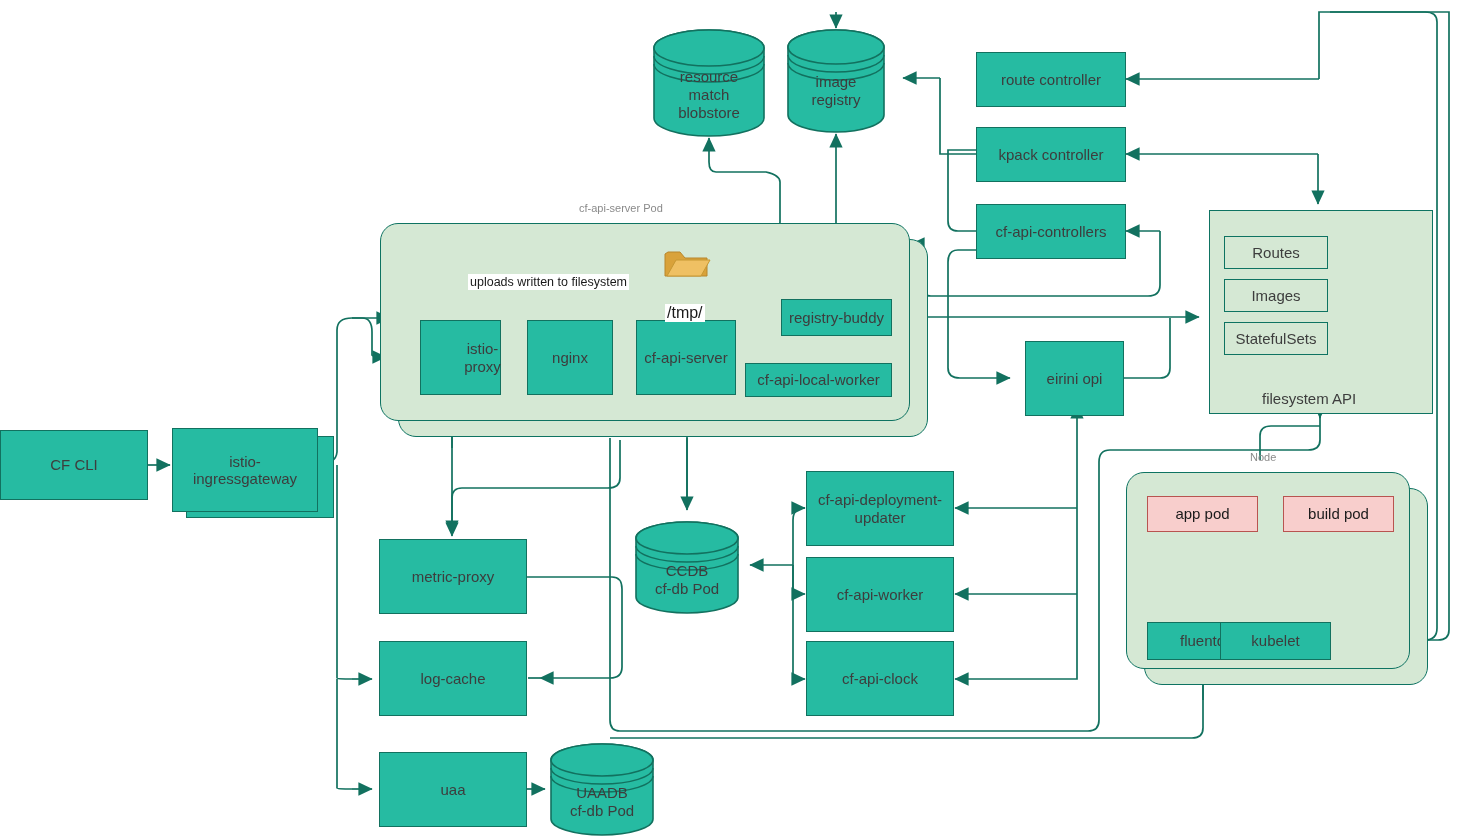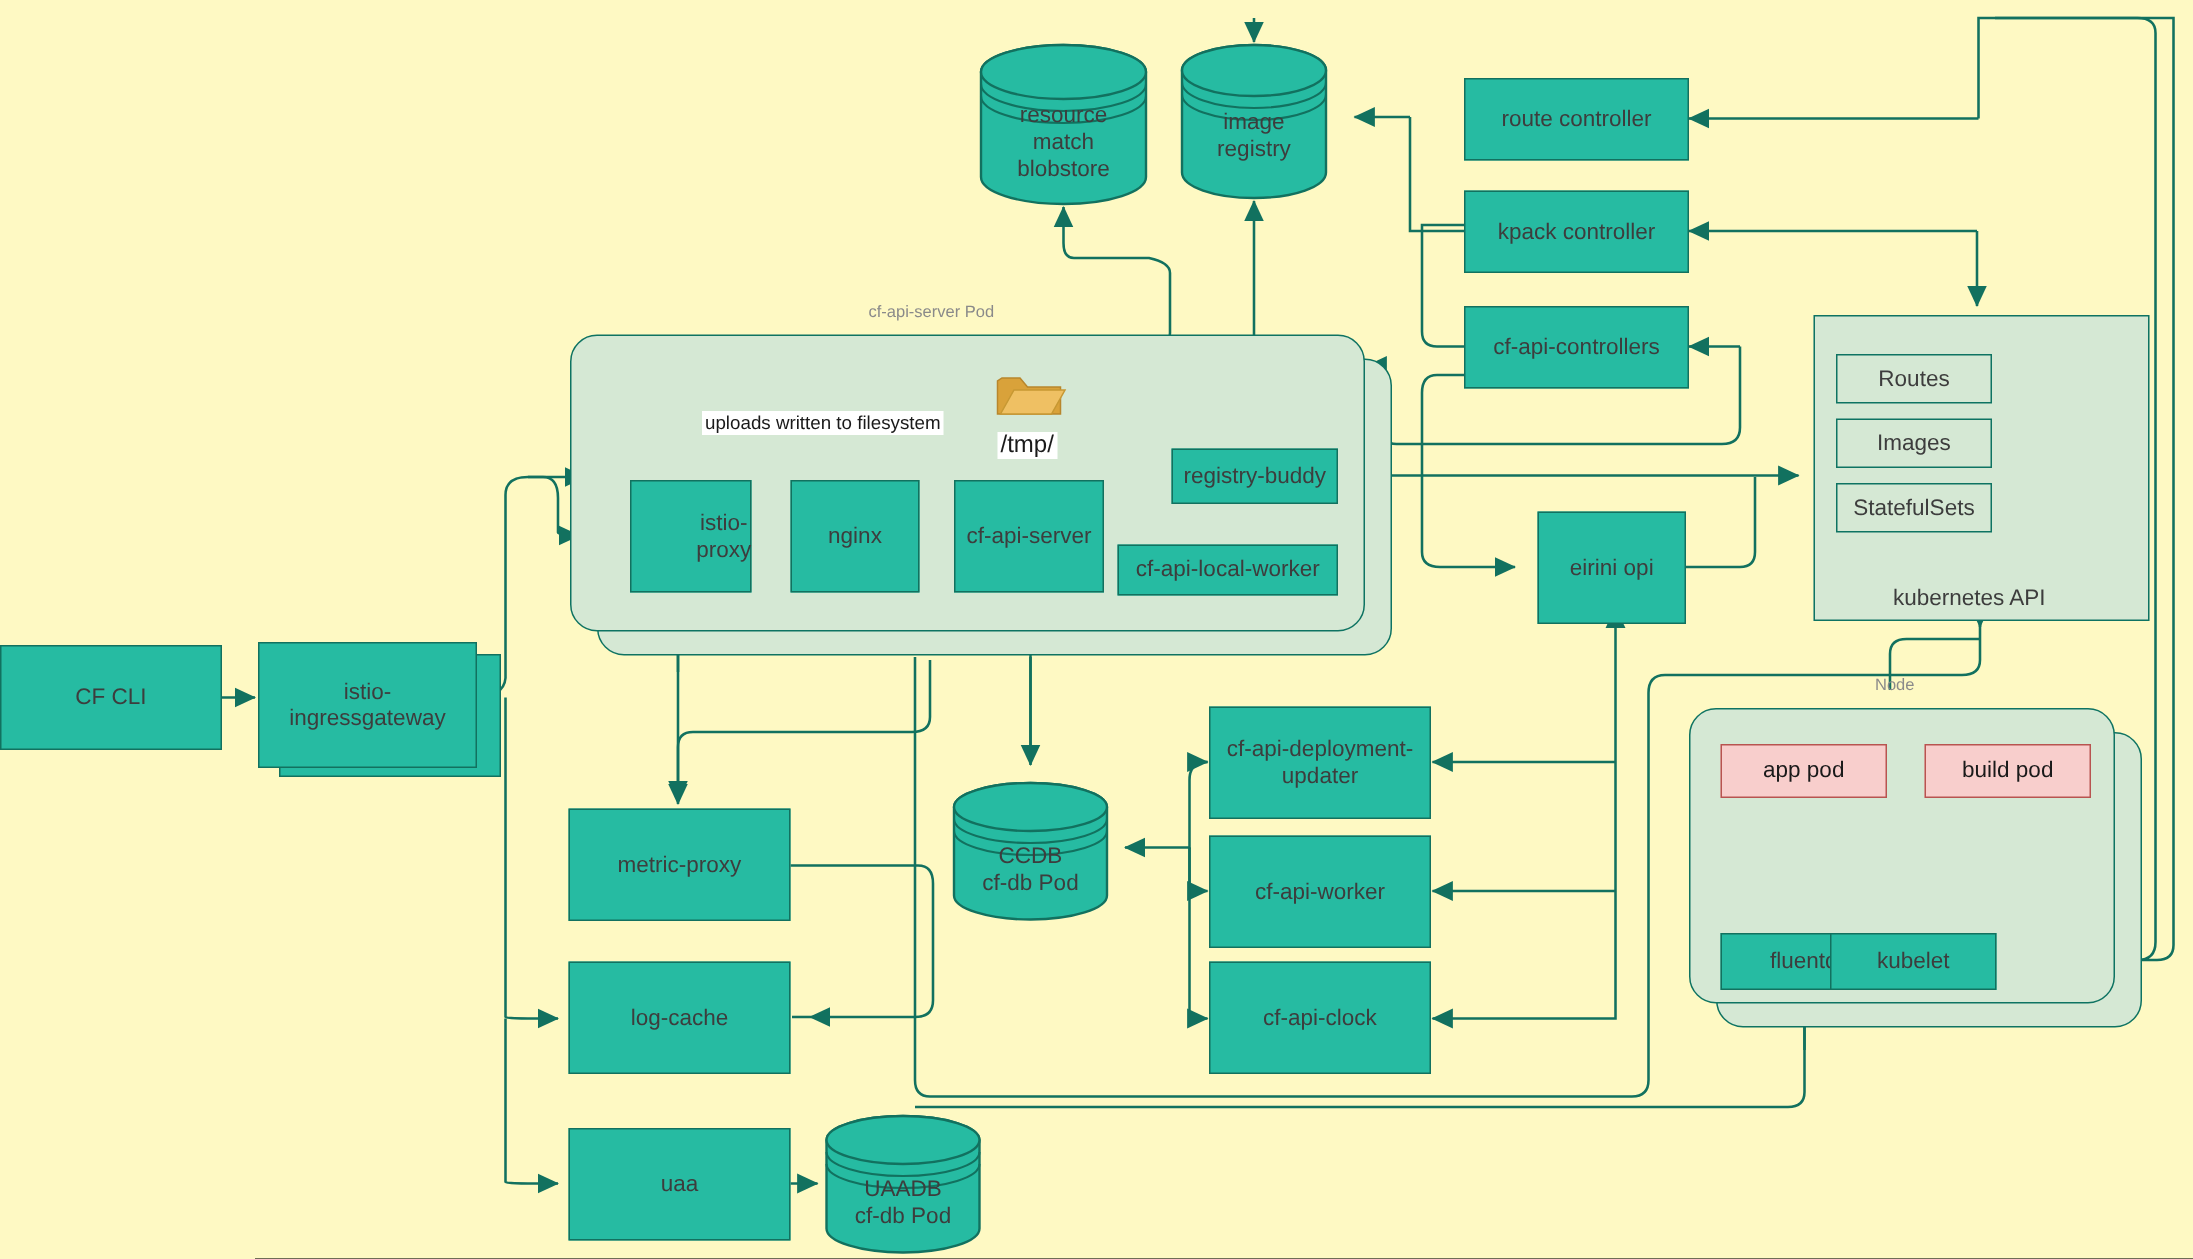--- a/index.html
+++ b/index.html
@@ -1,17 +1,17 @@
 <!DOCTYPE html>
 <html><head>
 <meta charset="utf-8">
 <style>
   html,body{margin:0;padding:0;background:#000;}
   body{font-family:"Liberation Sans",sans-serif;}
-  #stage{position:relative;width:1462px;height:839px;background:#fef9c3;overflow:hidden;}
+  #stage{position:relative;width:1462px;height:839px;background:#ffffff;overflow:hidden;}
   svg#wires{position:absolute;left:0;top:0;width:1462px;height:839px;pointer-events:none;}
 
   .node{position:absolute;box-sizing:border-box;display:flex;align-items:center;justify-content:center;
         text-align:center;color:#3d3d3d;font-size:15px;line-height:1.15;z-index:5;}
   .teal{background:#26bba2;border:1.6px solid #12715f;}
   .pink{background:#f8cecc;border:1.6px solid #b85450;color:#1a1a1a;}
   .pale{background:#d5e8d4;border:1.6px solid #0e7362;}
   .palebox{background:#d5e8d4;border:1.6px solid #0e7362;}
 
   .stacklayer{position:absolute;background:#26bba2;border:1.6px solid #12715f;z-index:4;}
@@ -21,21 +21,21 @@
 
   .cyl{position:absolute;z-index:5;}
   .cyl svg{display:block;}
   .cyl .cyltext{position:absolute;left:0;right:0;text-align:center;color:#3d3d3d;font-size:15px;line-height:1.2;}
 
   .podbox{position:absolute;border-radius:18px;box-sizing:border-box;z-index:2;}
   .podmain{background:#d5e8d4;border:1.6px solid #0e7362;}
   .podghost{background:#d5e8d4;border:1.6px solid #0e7362;}
 
   .whitelabel{position:absolute;background:#fff;color:#1a1a1a;font-size:12.5px;padding:1px 2px;z-index:8;white-space:nowrap;}
-  .tmplabel{position:absolute;background:#fff;color:#1a1a1a;font-size:16px;padding:0 2px;z-index:8;white-space:nowrap;}
+  .tmplabel{position:absolute;background:#fff;color:#1a1a1a;font-size:16px;padding:0 2px;z-index:8;white-space:nowrap;margin-top:16px;}
   .folder{position:absolute;z-index:8;}
 </style>
 </head>
 <body>
 
 <div id="stage">
 
   <svg id="wires" viewBox="0 0 1462 839">
     <defs>
       <marker id="ah" markerWidth="9" markerHeight="9" refX="8" refY="4.5" orient="auto">
@@ -217,21 +217,21 @@
 
   <div class="node teal" style="left:976px;top:52px;width:150px;height:55px;">route controller</div>
   <div class="node teal" style="left:976px;top:127px;width:150px;height:55px;">kpack controller</div>
   <div class="node teal" style="left:976px;top:204px;width:150px;height:55px;">cf-api-controllers</div>
   <div class="node teal" style="left:1025px;top:341px;width:99px;height:75px;">eirini opi</div>
 
   <div class="palebox" style="position:absolute;left:1209px;top:210px;width:222px;height:202px;z-index:3;"></div>
   <div class="node pale" style="left:1224px;top:236px;width:104px;height:33px;">Routes</div>
   <div class="node pale" style="left:1224px;top:279px;width:104px;height:33px;">Images</div>
   <div class="node pale" style="left:1224px;top:322px;width:104px;height:33px;">StatefulSets</div>
-  <div class="k8slabel" style="left:1262px;top:390px;">kubernetes API</div>
+  <div class="k8slabel" style="left:1262px;top:390px;">filesystem API</div>
 
   <div class="grouplabel" style="left:1250px;top:451px;">Node</div>
   <div class="podbox podghost" style="left:1144px;top:488px;width:284px;height:197px;"></div>
   <div class="podbox podmain" style="left:1126px;top:472px;width:284px;height:197px;"></div>
 
   <div class="node pink" style="left:1147px;top:496px;width:111px;height:36px;">app pod</div>
   <div class="node pink" style="left:1283px;top:496px;width:111px;height:36px;">build pod</div>
   <div class="node teal" style="left:1147px;top:622px;width:111px;height:38px;">fluentd</div>
   <div class="node teal" style="left:1220px;top:622px;width:111px;height:38px;">kubelet</div>
 

